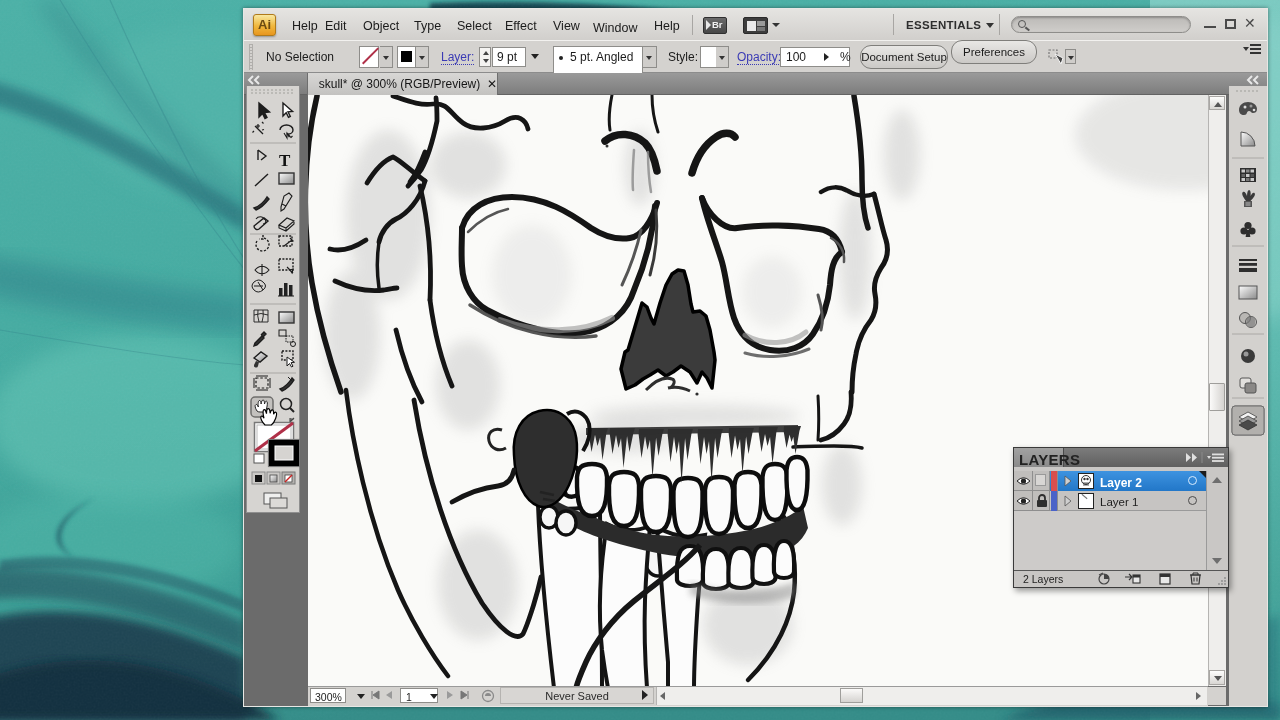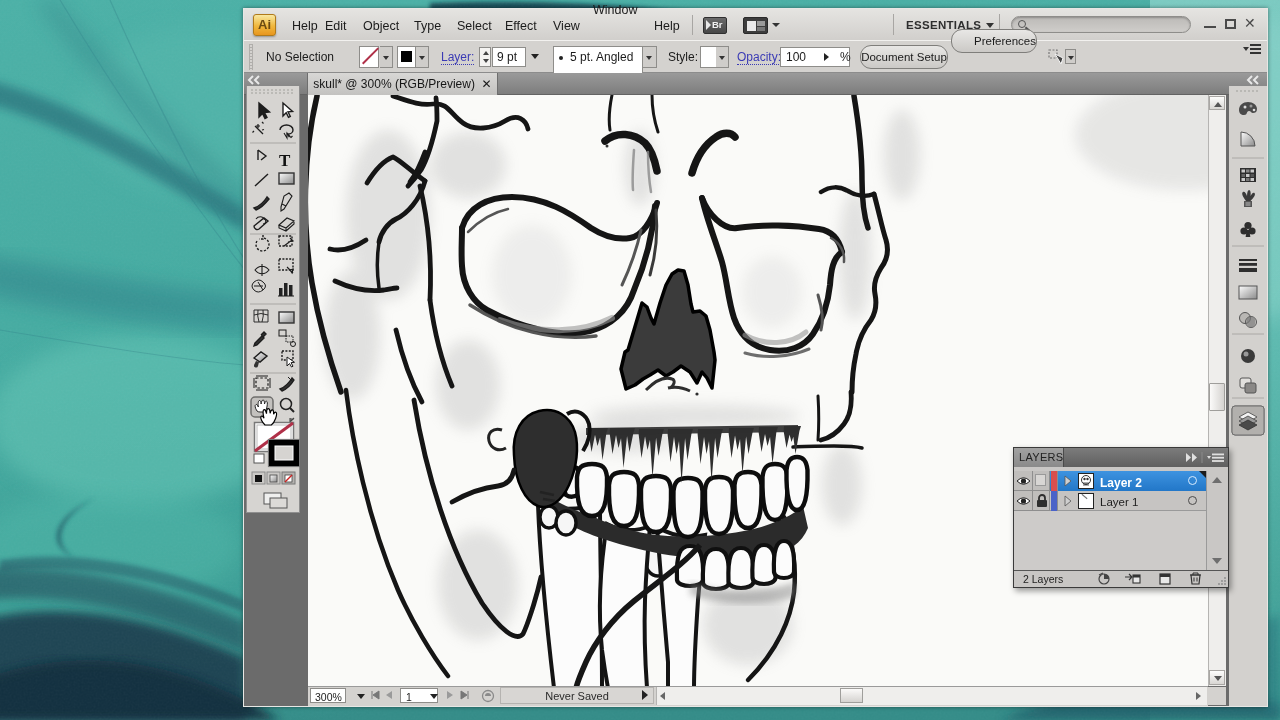--- a/index.html
+++ b/index.html
@@ -11,21 +11,21 @@
   
   #win { left:243px; top:8px; width:1025px; height:699px; background:#d5d3d0; border:1px solid #e8e7e5; box-shadow:0 0 4px rgba(0,0,0,.45); }
   
   #menubar { left:244px; top:9px; width:1023px; height:31px; background:linear-gradient(#e5e4e1,#d1cfcc); }
   .menu { position:absolute; top:9px; font-size:12.5px; color:#1b1b1b; }
   #ailogo { left:253px; top:14px; width:23px; height:22px; border-radius:3px; background:linear-gradient(#f9e8a0,#f0b73c 55%,#e8961e); border:1px solid #b07a1a; color:#6b4a12; font-weight:bold; font-size:13px; text-align:center; line-height:20px; box-shadow:0 1px 2px rgba(0,0,0,.3); }
   
   #ctrlbar { left:244px; top:40px; width:1023px; height:33px; background:#d4d2cf; border-top:1px solid #f2f1ef; border-bottom:1px solid #8c8c8c; }
   
   #tabbar { left:244px; top:73px; width:1023px; height:22px; background:linear-gradient(#9a9a9a,#7d7d7d); border-bottom:1px solid #636363; }
-  #tab { left:307px; top:73px; width:191px; height:22px; background:linear-gradient(#d8d7d5,#c3c2c0); border-left:1px solid #6e6e6e; border-right:1px solid #6e6e6e; font-size:12px; color:#161616; text-align:center; line-height:22px; }
+  #tab { left:307px; top:73px; width:191px; height:22px; background:linear-gradient(#d8d7d5,#c3c2c0); border-left:1px solid #6e6e6e; border-right:1px solid #6e6e6e; font-size:12px; color:#161616; text-align:right; line-height:22px; }
   
   #paste { left:244px; top:95px; width:1023px; height:611px; background:#6b6b6b; }
   #canvas { left:308px; top:95px; width:900px; height:591px; background:#fafaf8; }
   
   #toolbar { left:246px; top:86px; width:54px; height:427px; background:#d6d4d1; border:1px solid #8f8f8f; border-top:none; }
   
   #dock { left:1229px; top:95px; width:38px; height:611px; background:#d3d1ce; border-left:1px solid #979797; }
   
   #vscroll { left:1208px; top:95px; width:18px; height:591px; background:#efeeec; border-left:1px solid #b5b4b2; }
   
@@ -98,21 +98,21 @@
 </svg>
 <div id="win" class="abs"></div>
 <div id="menubar" class="abs"></div>
 <div class="menu abs" style="left:292px;top:19px">Help</div>
 <div class="menu abs" style="left:325px;top:19px">Edit</div>
 <div class="menu abs" style="left:363px;top:19px">Object</div>
 <div class="menu abs" style="left:414px;top:19px">Type</div>
 <div class="menu abs" style="left:457px;top:19px">Select</div>
 <div class="menu abs" style="left:505px;top:19px">Effect</div>
 <div class="menu abs" style="left:553px;top:19px">View</div>
-<div class="menu abs" style="left:593px;top:3px">Window</div>
+<div class="menu abs" style="left:593px;top:21px">Window</div>
 <div class="menu abs" style="left:654px;top:19px">Help</div>
 <div class="abs" style="left:692px;top:15px;width:1px;height:20px;background:#a8a6a3"></div>
 <div class="abs" style="left:703px;top:17px;width:24px;height:17px;background:linear-gradient(#6a6a6a,#474747);border:1px solid #2f2f2f;border-radius:2px">
   <span class="abs" style="left:2px;top:2px;width:0;height:0;border-left:5px solid #e8e8e8;border-top:5px solid transparent;border-bottom:5px solid transparent"></span>
   <span class="abs" style="left:8px;top:1px;font-size:9.5px;font-weight:bold;color:#f0f0f0">Br</span>
 </div>
 <div class="abs" style="left:743px;top:17px;width:25px;height:17px;background:#3d3d3d;border:1px solid #2a2a2a;border-radius:2px">
   <span class="abs" style="left:3px;top:3px;width:9px;height:10px;background:#e9e9e9"></span>
   <span class="abs" style="left:13px;top:3px;width:8px;height:5px;background:#9a9a9a"></span>
   <span class="abs" style="left:13px;top:9px;width:8px;height:4px;background:#777"></span>
@@ -165,21 +165,21 @@
 <div class="abs" style="left:716px;top:46px;width:13px;height:22px;background:#cfcdca;border:1px solid #8e8d8a;border-left:none">
     <span class="abs" style="left:3px;top:9px;width:0;height:0;border-top:4px solid #333;border-left:3.5px solid transparent;border-right:3.5px solid transparent"></span>
   </div>
 <div class="t12 abs" style="left:737px;top:50px;color:#3b3bb5;border-bottom:1px dotted #3b3bb5">Opacity:</div>
 <div class="abs" style="left:780px;top:47px;width:70px;height:20px;background:#fff;border:1px solid #8e8d8a">
     <span class="t12 abs" style="left:5px;top:2px">100</span>
     <span class="abs" style="left:43px;top:5px;width:0;height:0;border-left:5px solid #222;border-top:4px solid transparent;border-bottom:4px solid transparent"></span>
   </div>
 <div class="t12 abs" style="left:840px;top:50px">%</div>
 <div class="abs t12" style="left:860px;top:45px;width:88px;white-space:nowrap;font-size:11.5px;height:24px;background:linear-gradient(#e8e7e5,#cbc9c6);border:1px solid #7f7e7b;border-radius:11px;text-align:center;line-height:22px">Document Setup</div>
-<div class="abs t12" style="left:951px;top:29px;width:86px;white-space:nowrap;font-size:11.5px;height:24px;background:linear-gradient(#e8e7e5,#cbc9c6);border:1px solid #7f7e7b;border-radius:11px;text-align:right;line-height:22px">Preferences</div>
+<div class="abs t12" style="left:951px;top:40px;width:86px;white-space:nowrap;font-size:11.5px;height:24px;background:linear-gradient(#e8e7e5,#cbc9c6);border:1px solid #7f7e7b;border-radius:11px;text-align:center;line-height:22px">Preferences</div>
 <svg class="abs" style="left:1046px;top:47px" width="20" height="20" viewBox="0 0 20 20">
     <path d="M3,3 h8 v8 h-8 Z" fill="none" stroke="#777" stroke-width="1.2" stroke-dasharray="2 1.5"></path>
     <path d="M9,7 L15,17 L17,11 Z" fill="#444" stroke="#f5f5f5" stroke-width="1"></path>
   </svg>
 <div class="abs" style="left:1065px;top:49px;width:11px;height:15px;background:#cfcdca;border:1px solid #8e8d8a">
     <span class="abs" style="left:2px;top:6px;width:0;height:0;border-top:4px solid #333;border-left:3px solid transparent;border-right:3px solid transparent"></span>
   </div>
 <div class="abs" style="left:1243px;top:44px;width:18px;height:12px">
     <span class="abs" style="left:0;top:3px;width:0;height:0;border-top:4px solid #333;border-left:3px solid transparent;border-right:3px solid transparent"></span>
     <span class="abs" style="left:7px;top:0;width:11px;height:2px;background:#333"></span>
@@ -581,21 +581,21 @@
 <rect x="18" y="407" width="17" height="11" fill="#efefee" stroke="#555"></rect>
     <rect x="24" y="412" width="17" height="10" fill="#dcdad7" stroke="#555"></rect>
 </svg>
 
 <svg class="abs" style="left:258px;top:403px" width="22" height="24" viewBox="0 0 22 24">
 <path d="M7,22 c-3,-3 -5,-7 -4,-8.5 c0.8,-1 2.2,0 3,1.8 c-1.2,-4.5 -1.3,-8.3 0,-8.6 c1.2,-0.3 2,1.5 2.5,4 c0,-3 0.6,-5 1.8,-5 c1.2,0 1.7,2 1.8,4.6 c0.5,-2.2 1.3,-3.6 2.3,-3.4 c1,0.2 1.3,2 1.2,4.4 c0.6,-1.6 1.4,-2.4 2.2,-2 c1.2,0.6 0.8,3.4 -0.2,6.2 c-0.9,2.6 -2.3,5 -4.3,6.5 Z" fill="#fff" stroke="#000" stroke-width="1.2"></path>
 </svg>
 <div id="layers" class="abs"></div>
 <div class="abs" style="left:1014px;top:448px;width:214px;height:19px;background:linear-gradient(#7c7c7c,#5f5f5f)"></div>
 <div class="abs" style="left:1014px;top:448px;width:50px;height:19px;background:linear-gradient(#a2a2a2,#8a8a8a);border-right:1px solid #4a4a4a">
-    <span class="abs" style="left:5px;top:3px;font-size:11px;font-weight:normal;color:#222;letter-spacing:0.3px">LAYERS</span>
+    <span class="abs" style="left:5px;top:3px;font-size:15px;font-weight:bold;color:#222;letter-spacing:0.3px">LAYERS</span>
   </div>
 <svg class="abs" style="left:1185px;top:452px" width="40" height="11" viewBox="0 0 40 11">
     <path d="M1,1 L6,5.5 L1,10 Z M7,1 L12,5.5 L7,10 Z" fill="#e0e0e0"></path>
     <line x1="17" y1="0" x2="17" y2="11" stroke="#8a8a8a"></line>
     <path d="M22,4 l4,0 l-2,3 Z" fill="#e0e0e0"></path>
     <rect x="27" y="1.5" width="12" height="1.8" fill="#e0e0e0"></rect>
     <rect x="27" y="4.8" width="12" height="1.8" fill="#e0e0e0"></rect>
     <rect x="27" y="8.1" width="12" height="1.8" fill="#e0e0e0"></rect>
   </svg>
 

